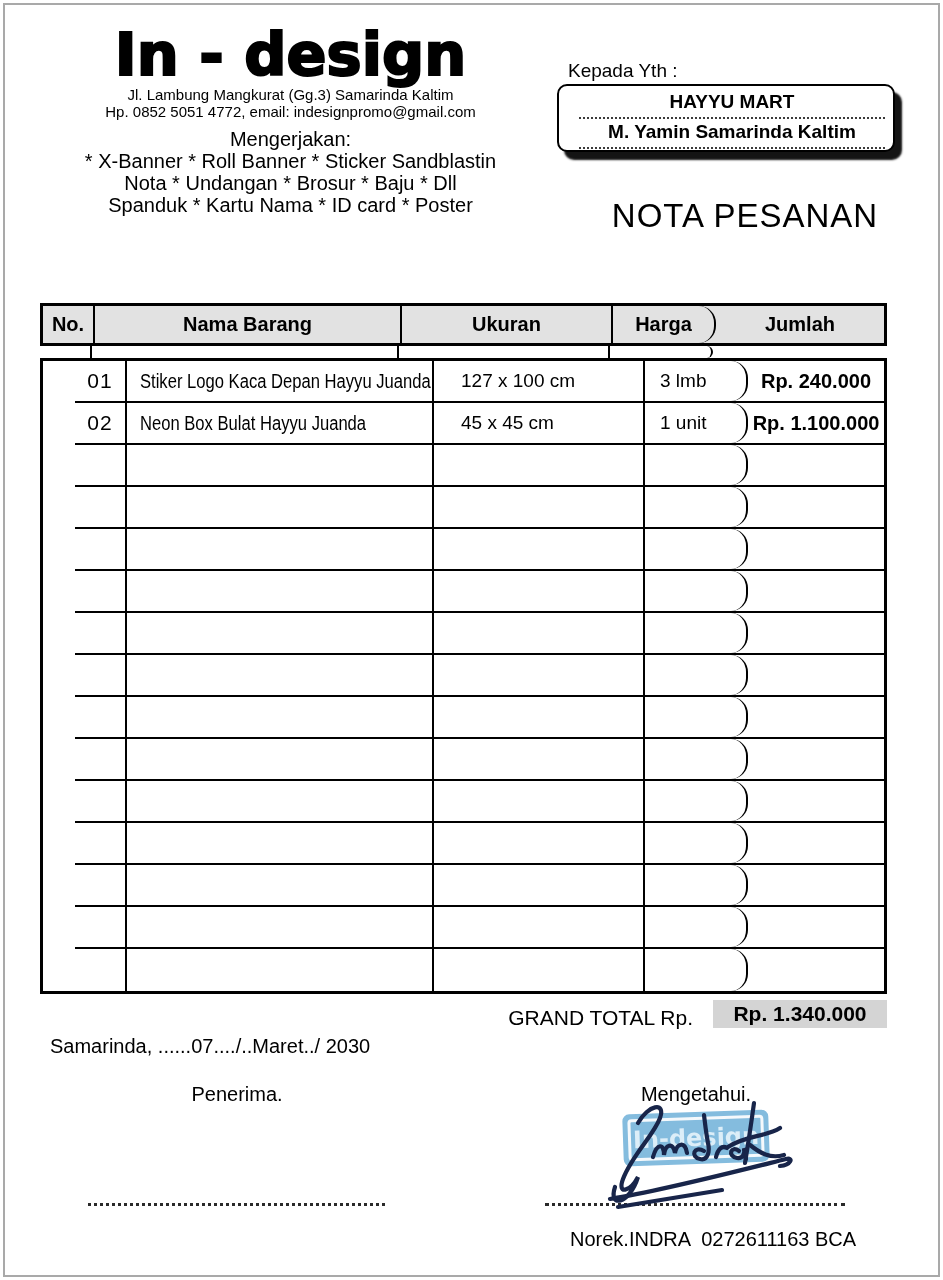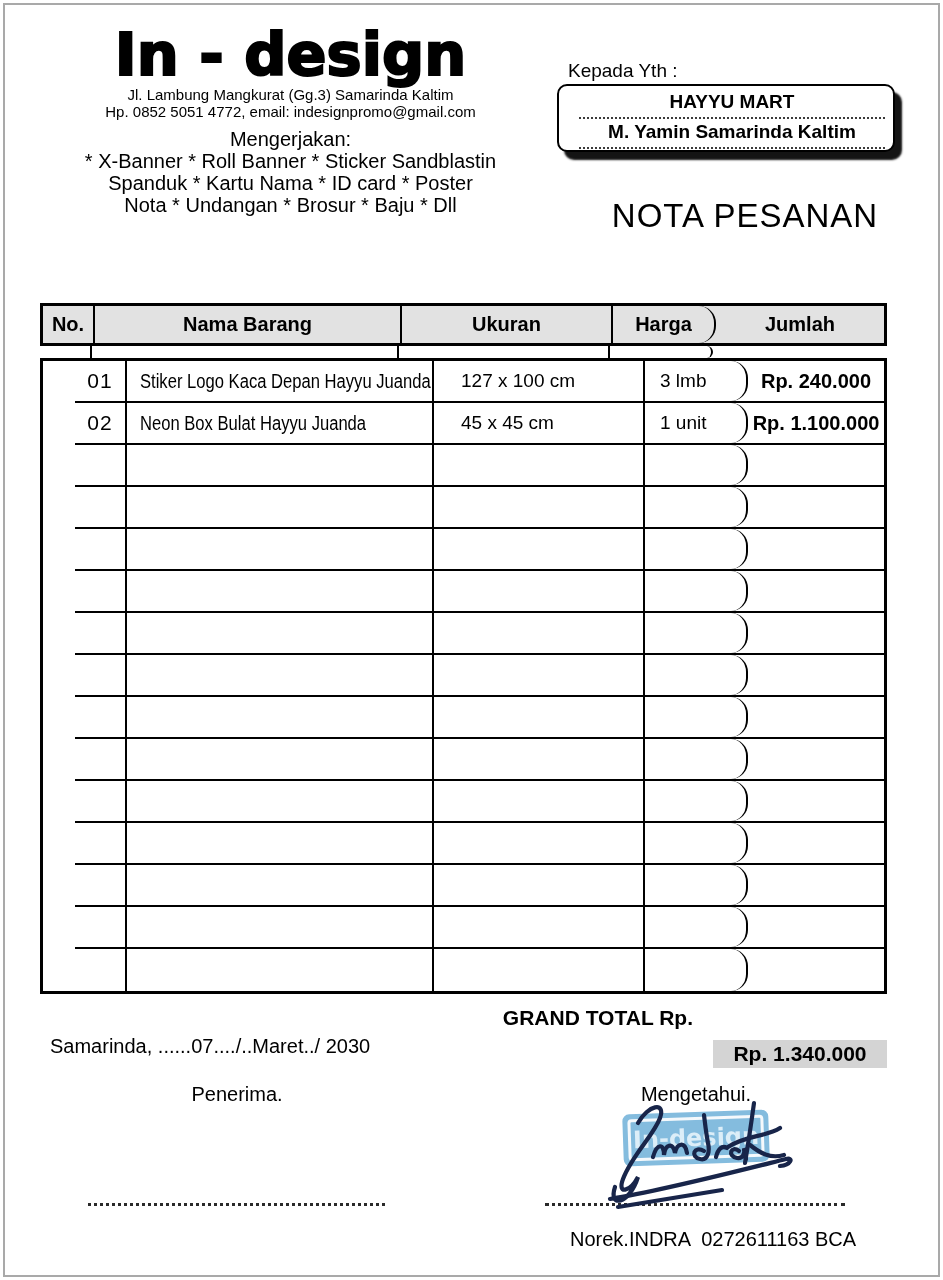--- a/index.html
+++ b/index.html
@@ -48,22 +48,22 @@
   .c5{flex:1;}
   .td.c1{justify-content:center;font-size:21px;letter-spacing:1px;}
   .td.c2{padding-left:13px;}
   .td.c2 .narrow{display:inline-block;font-size:20px;transform:scaleX(0.83);transform-origin:left center;white-space:nowrap;}
   .td.c3{padding-left:27px;}
   .td.c4{padding-left:15px;}
   .td.c5{justify-content:center;font-weight:bold;font-size:20px;}
 
   
   .gt-label{position:absolute;left:400px;top:1006px;width:293px;text-align:right;
-            font-weight:bold;font-size:21px;}
-  .gt-value{position:absolute;left:713px;top:1040px;width:174px;height:28px;
+            font-weight:normal;font-size:21px;}
+  .gt-value{position:absolute;left:713px;top:1000px;width:174px;height:28px;
             background:var(--total-bg,#d4d4d4);display:flex;align-items:center;justify-content:center;
             font-weight:bold;font-size:21px;}
 
   
   .date-line{position:absolute;left:50px;top:1035px;font-size:20px;}
   .penerima{position:absolute;left:147px;top:1083px;width:180px;text-align:center;font-size:20px;}
   .mengetahui{position:absolute;left:606px;top:1083px;width:180px;text-align:center;font-size:20px;}
 
   .stamp{position:absolute;left:623px;top:1112px;width:146px;height:52px;
          background:var(--stamp-blue,#74b3da);border-radius:7px;transform:rotate(-2deg);
@@ -84,22 +84,22 @@
   <div class="page-border"></div>
 
   <div class="company">
     <div class="logo">In - design</div>
     <div class="addr">
       <div>Jl. Lambung Mangkurat (Gg.3) Samarinda Kaltim</div>
       <div>Hp. 0852 5051 4772, email: indesignpromo@gmail.com</div>
     </div>
     <div class="services-title">Mengerjakan:</div>
     <div class="service-line">* X-Banner * Roll Banner * Sticker Sandblastin</div>
+    <div class="service-line">Nota * Undangan * Brosur * Baju * Dll</div>
     <div class="service-line">Spanduk * Kartu Nama * ID card * Poster</div>
-    <div class="service-line">Nota * Undangan * Brosur * Baju * Dll</div>
   </div>
 
   <div class="kepada">Kepada Yth :</div>
   <div class="recipient-box">
     <div class="recipient-line">HAYYU MART</div>
     <div class="recipient-line">M. Yamin Samarinda Kaltim</div>
   </div>
 
   <div class="doc-title">NOTA PESANAN</div>
 

